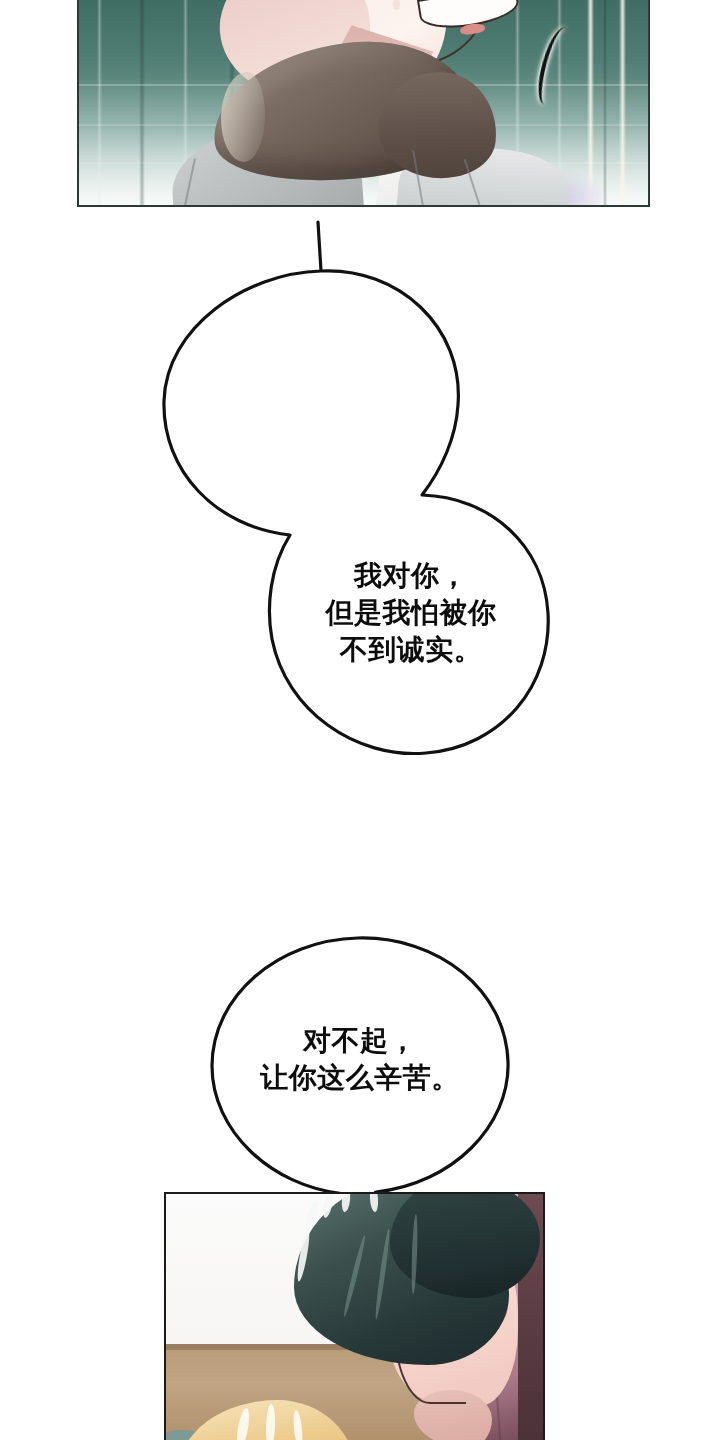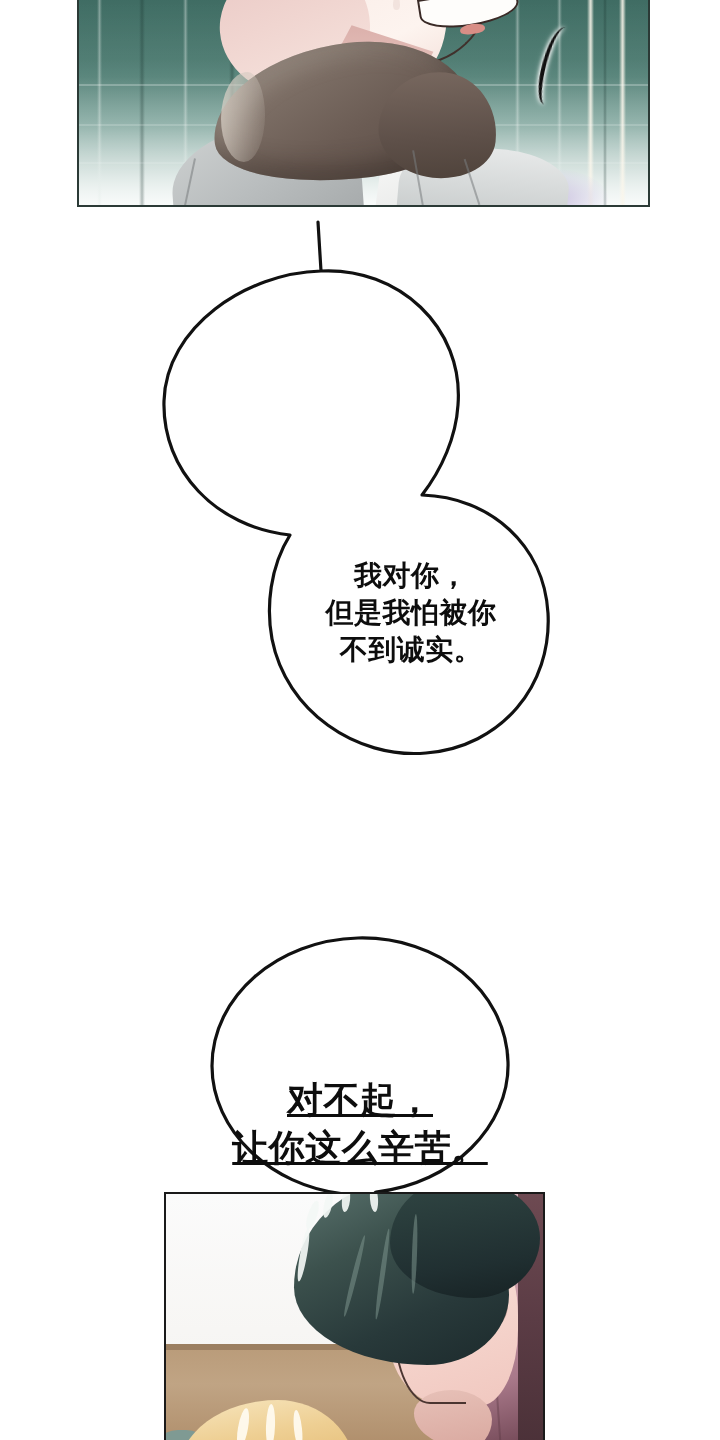--- a/index.html
+++ b/index.html
@@ -429,24 +429,23 @@
   }
   #bubble-2-text {
     left: 262px;
     top: 558px;
     width: 298px;
     font-size: 28px;
   }
   #bubble-group-3 { left: 180px; top: 920px; }
   #bubble-3-text {
     left: 208px;
-    top: 1076px;
+    top: 1023px;
     width: 304px;
-    font-size: 36px;
-    text-decoration: underline;
+    font-size: 28px;
   }
 </style>
 </head>
 <body>
 
 <div id="page">
 
   <div class="panel" id="panel-top">
     <div class="bg-top"></div>
 

